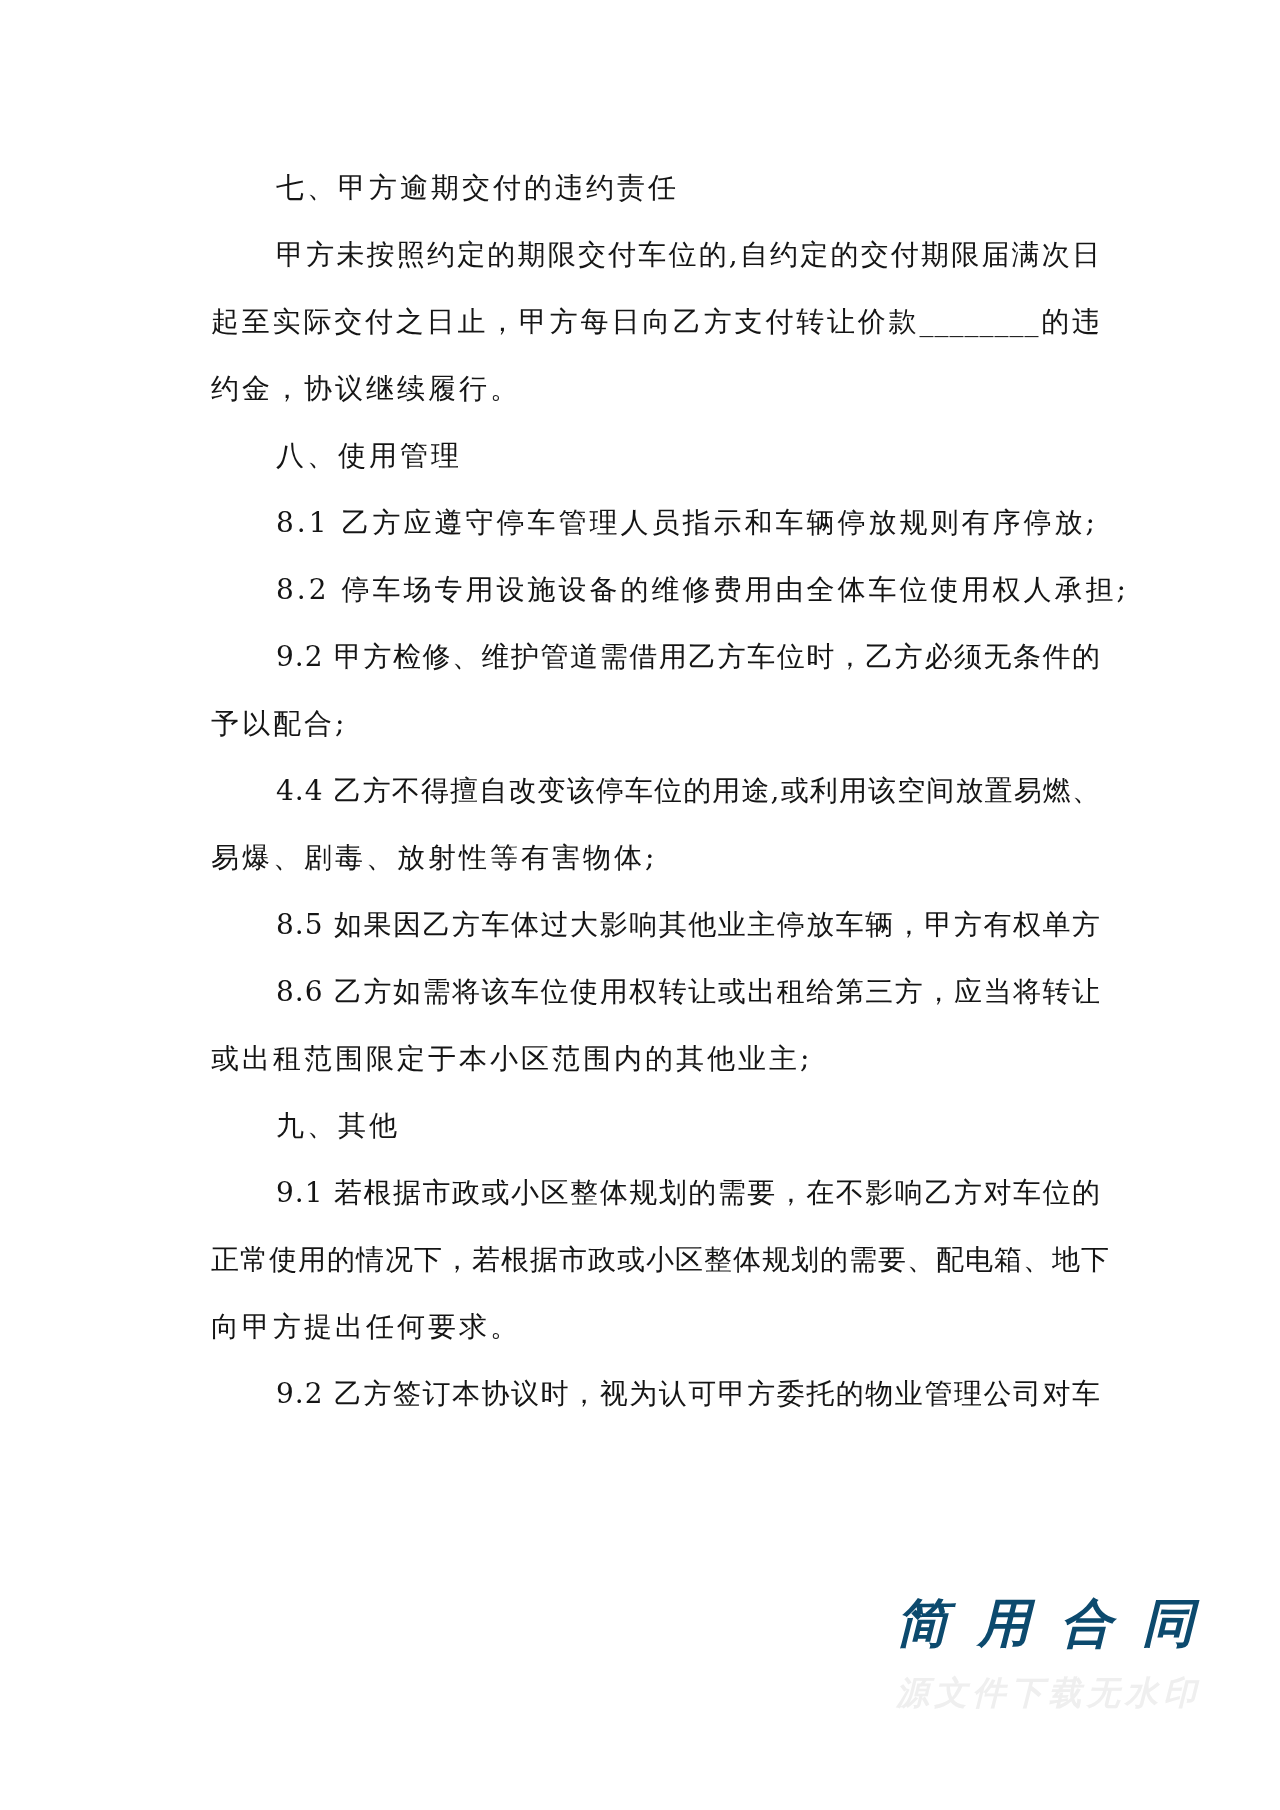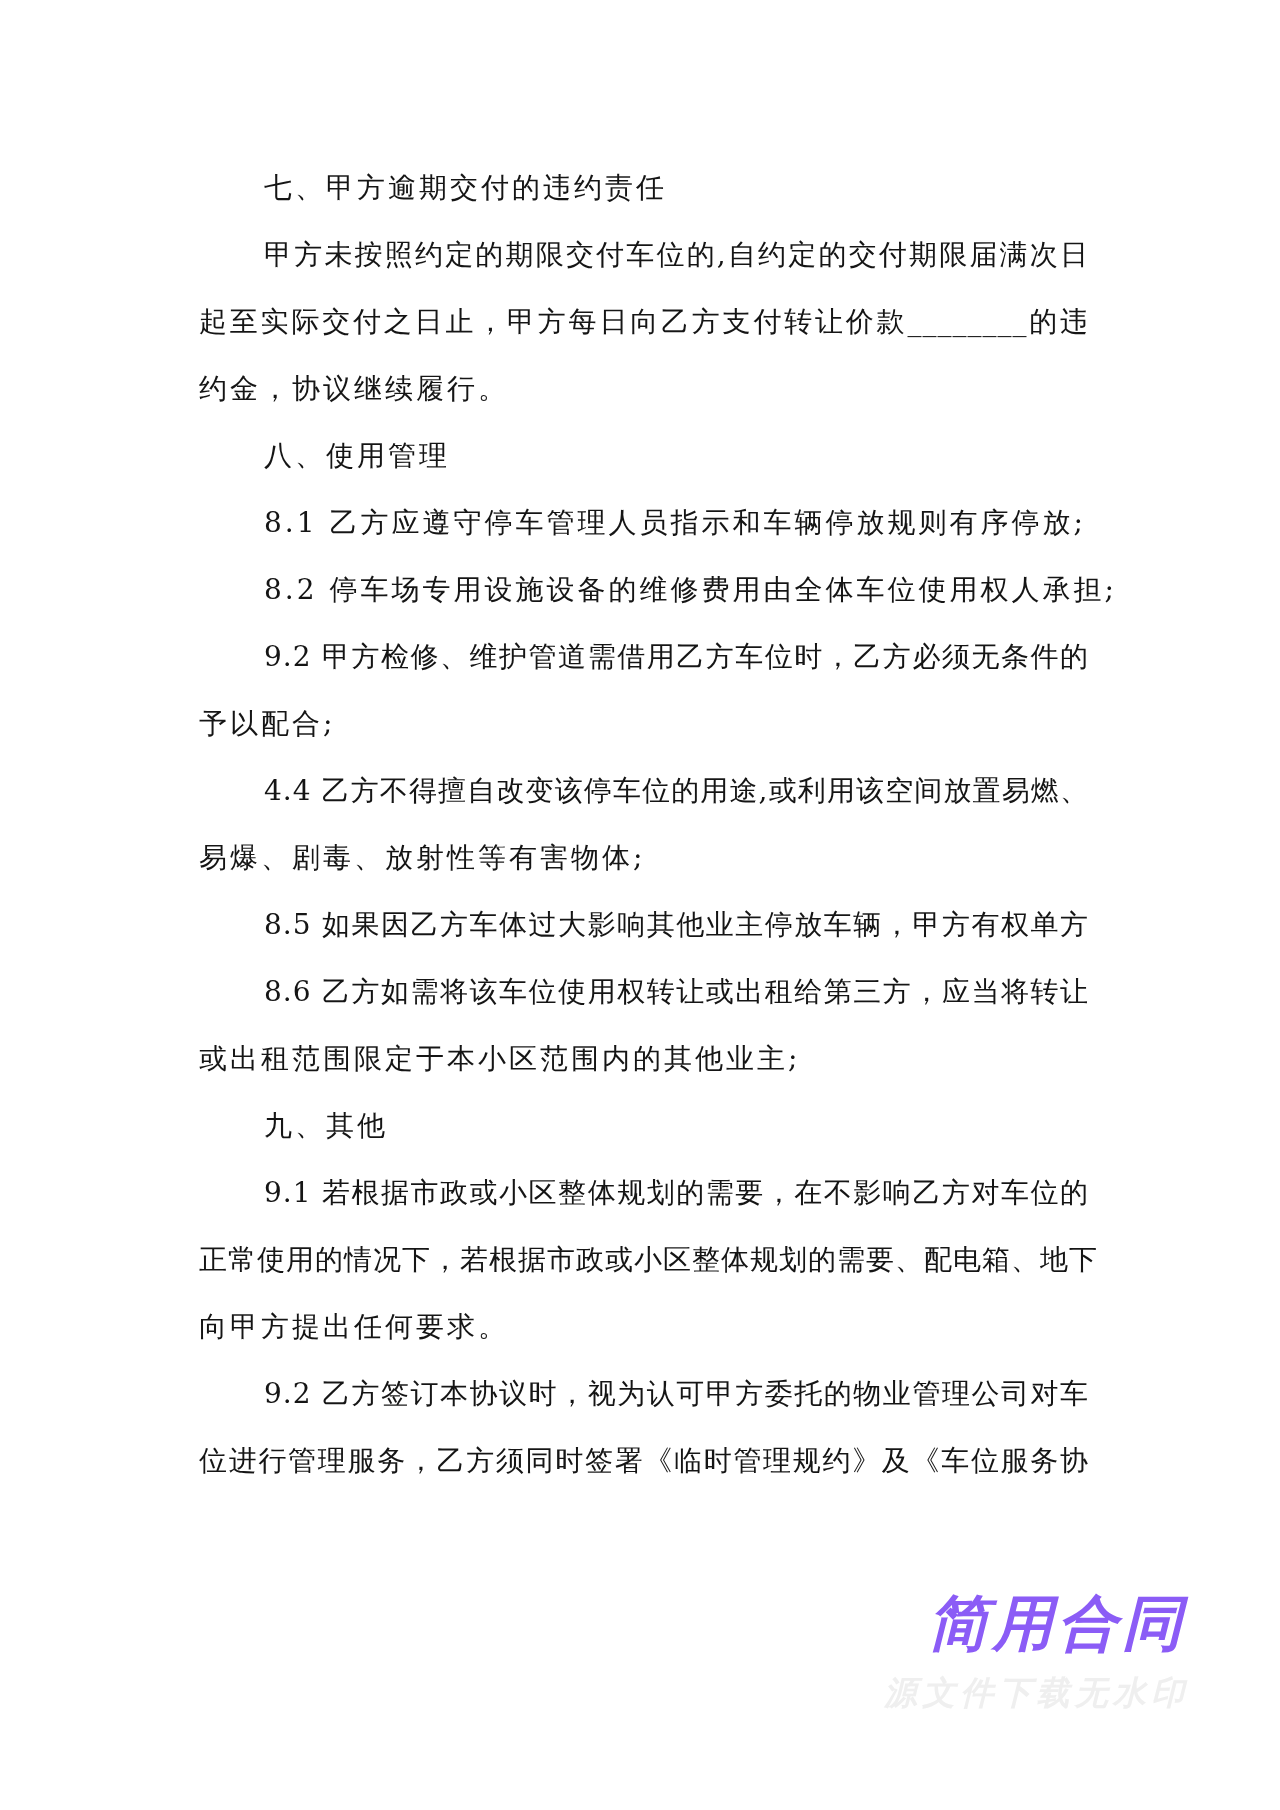--- a/index.html
+++ b/index.html
@@ -10,21 +10,21 @@
   body {
     width: 1280px;
     height: 1810px;
     position: relative;
     overflow: hidden;
     font-family: "DejaVu Serif", "Liberation Serif", serif;
     color: #151515;
   }
   .page {
     position: absolute;
-    left: 4px;
+    left: 16px;
     top: 0;
     width: 1180px;
     height: 1810px;
     background: #ffffff;
   }
   .text-block {
     position: absolute;
     left: 195px;
     top: 154px;
     width: 890px;
@@ -56,28 +56,27 @@
     position: absolute;
     left: 880px;
     top: 1585px;
     width: 300px;
     pointer-events: none;
     font-family: "DejaVu Sans", "Liberation Sans", sans-serif;
     font-weight: bold;
     font-style: italic;
   }
   .wm-title {
-    font-size: 60px;
+    font-size: 52px;
     line-height: 76px;
-    color: #8b5cf6;
+    color: #0c4a6e;
     letter-spacing: 2px;
     text-align: justify;
     text-align-last: justify;
     white-space: nowrap;
-    margin-left: 44px;
   }
   .wm-sub {
     margin-top: 14px;
     font-size: 33px;
     line-height: 36px;
     color: #efefef;
     text-align: justify;
     text-align-last: justify;
     white-space: nowrap;
   }
@@ -99,20 +98,19 @@
     <div class="line indent full">4.4 乙方不得擅自改变该停车位的用途,或利用该空间放置易燃、</div>
     <div class="line last">易爆、剧毒、放射性等有害物体;</div>
     <div class="line indent full">8.5 如果因乙方车体过大影响其他业主停放车辆，甲方有权单方</div>
     <div class="line indent full">8.6 乙方如需将该车位使用权转让或出租给第三方，应当将转让</div>
     <div class="line last">或出租范围限定于本小区范围内的其他业主;</div>
     <div class="line indent heading">九、其他</div>
     <div class="line indent full">9.1 若根据市政或小区整体规划的需要，在不影响乙方对车位的</div>
     <div class="line full">正常使用的情况下，若根据市政或小区整体规划的需要、配电箱、地下</div>
     <div class="line last">向甲方提出任何要求。</div>
     <div class="line indent full">9.2 乙方签订本协议时，视为认可甲方委托的物业管理公司对车</div>
-    <div class="line full">位进行管理服务，乙方须同时签署《临时管理规约》及《车位服务协</div>
   </div>
 
   <div class="watermark">
     <div class="wm-title">简用合同</div>
     <div class="wm-sub">源文件下载无水印</div>
   </div>
 </div>
 
 </body></html>

